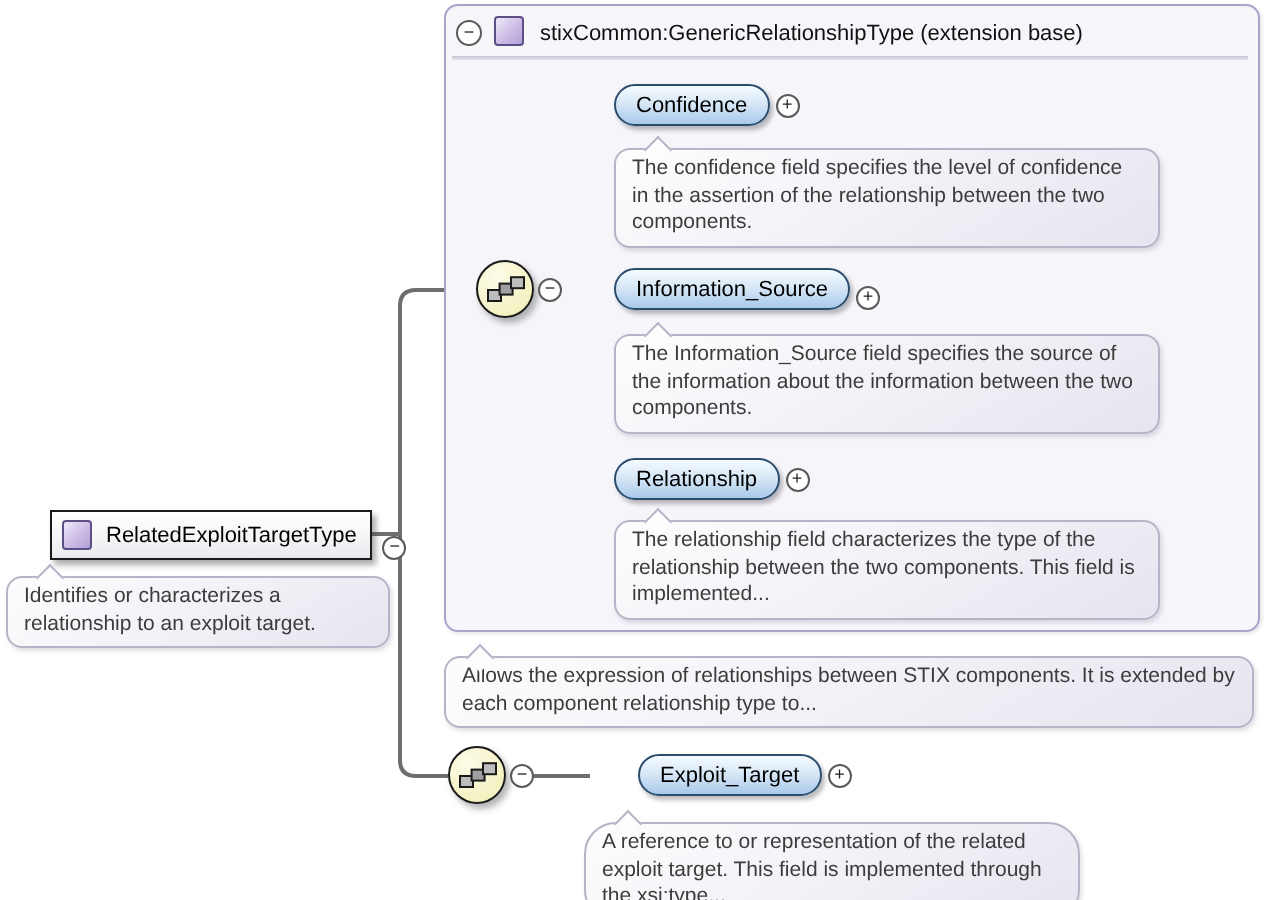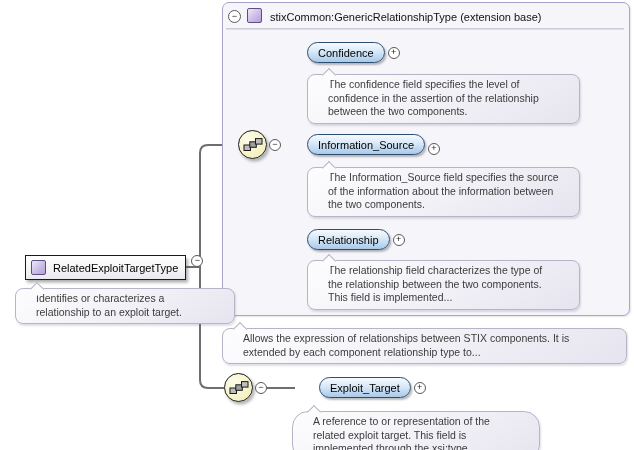--- a/index.html
+++ b/index.html
@@ -49,34 +49,34 @@
 
   
   .seq{
     width:29px;height:29px;border:1.5px solid #1a1a1a;border-radius:50%;box-sizing:border-box;
     background:radial-gradient(circle at 35% 30%,#fdfce9 0%,#f4f1c2 70%,#eeeab0 100%);
     box-shadow:2px 2.5px 3px rgba(70,70,70,0.40);
     display:flex;align-items:center;justify-content:center;flex:0 0 auto;
   }
 
   
-  .rootrow{position:absolute;left:5px;top:255px;display:flex;align-items:flex-start;gap:5px;z-index:2;padding-left:20px;}
+  .rootrow{position:absolute;left:5px;top:255px;display:flex;align-items:flex-end;gap:5px;z-index:2;padding-left:20px;}
   .rootbox{
     height:25px;display:flex;align-items:center;gap:7px;padding:0 7px 0 5px;box-sizing:border-box;
     background:linear-gradient(#ffffff 0%,#f4f4f7 60%,#e9e9ef 100%);
     border:1.5px solid #1a1a1a;box-shadow:2px 2.5px 3px rgba(70,70,70,0.45);
     font-size:11px;white-space:nowrap;
   }
 
   
   .bubble{
     position:absolute;box-sizing:border-box;z-index:2;
     background:linear-gradient(150deg,#fdfdfe 0%,#f1f0f6 55%,#e6e4ef 100%);
     border:1px solid #b6b4c6;border-radius:8px;
-    padding:3px 20px 4px;font-size:10.5px;line-height:13.5px;color:#3c3c3c;
+    padding:3px 8px 4px;font-size:10.5px;line-height:13.5px;color:#3c3c3c;
     box-shadow:1px 1.5px 2px rgba(110,110,140,0.22);
   }
   .tail{
     position:absolute;top:-5.5px;left:16px;width:9px;height:9px;background:#fdfdfe;
     border-left:1px solid #b6b4c6;border-top:1px solid #b6b4c6;transform:rotate(45deg);
   }
 </style>
 </head>
 <body>
 
@@ -147,21 +147,21 @@
     <span>Allows the expression of relationships between STIX components. It is extended by each component relationship type to...</span>
   </div>
 
   <div class="rootrow">
     <div class="rootbox">
       <span class="tico"></span>
       <span>RelatedExploitTargetType</span>
     </div>
     <div class="btn">−</div>
   </div>
-  <div class="bubble" style="left:15px;top:288px;width:220px;">
+  <div class="bubble" style="left:3px;top:288px;width:192px;">
     <i class="tail"></i>
     <span>Identifies or characterizes a relationship to an exploit target.</span>
   </div>
 
   <div class="row" style="left:224px;top:373px;gap:2px;">
     <div class="seq">
       <svg width="20" height="15" viewBox="0 0 20 15">
         <path d="M1 11 L19 4" stroke="#1a1a1a" stroke-width="1.5" fill="none"></path>
         <rect x="1" y="8" width="6.5" height="5.5" fill="#bdbdbd" stroke="#1a1a1a"></rect>
         <rect x="6.8" y="4.8" width="6.5" height="5.5" fill="#9f9f9f" stroke="#1a1a1a"></rect>

